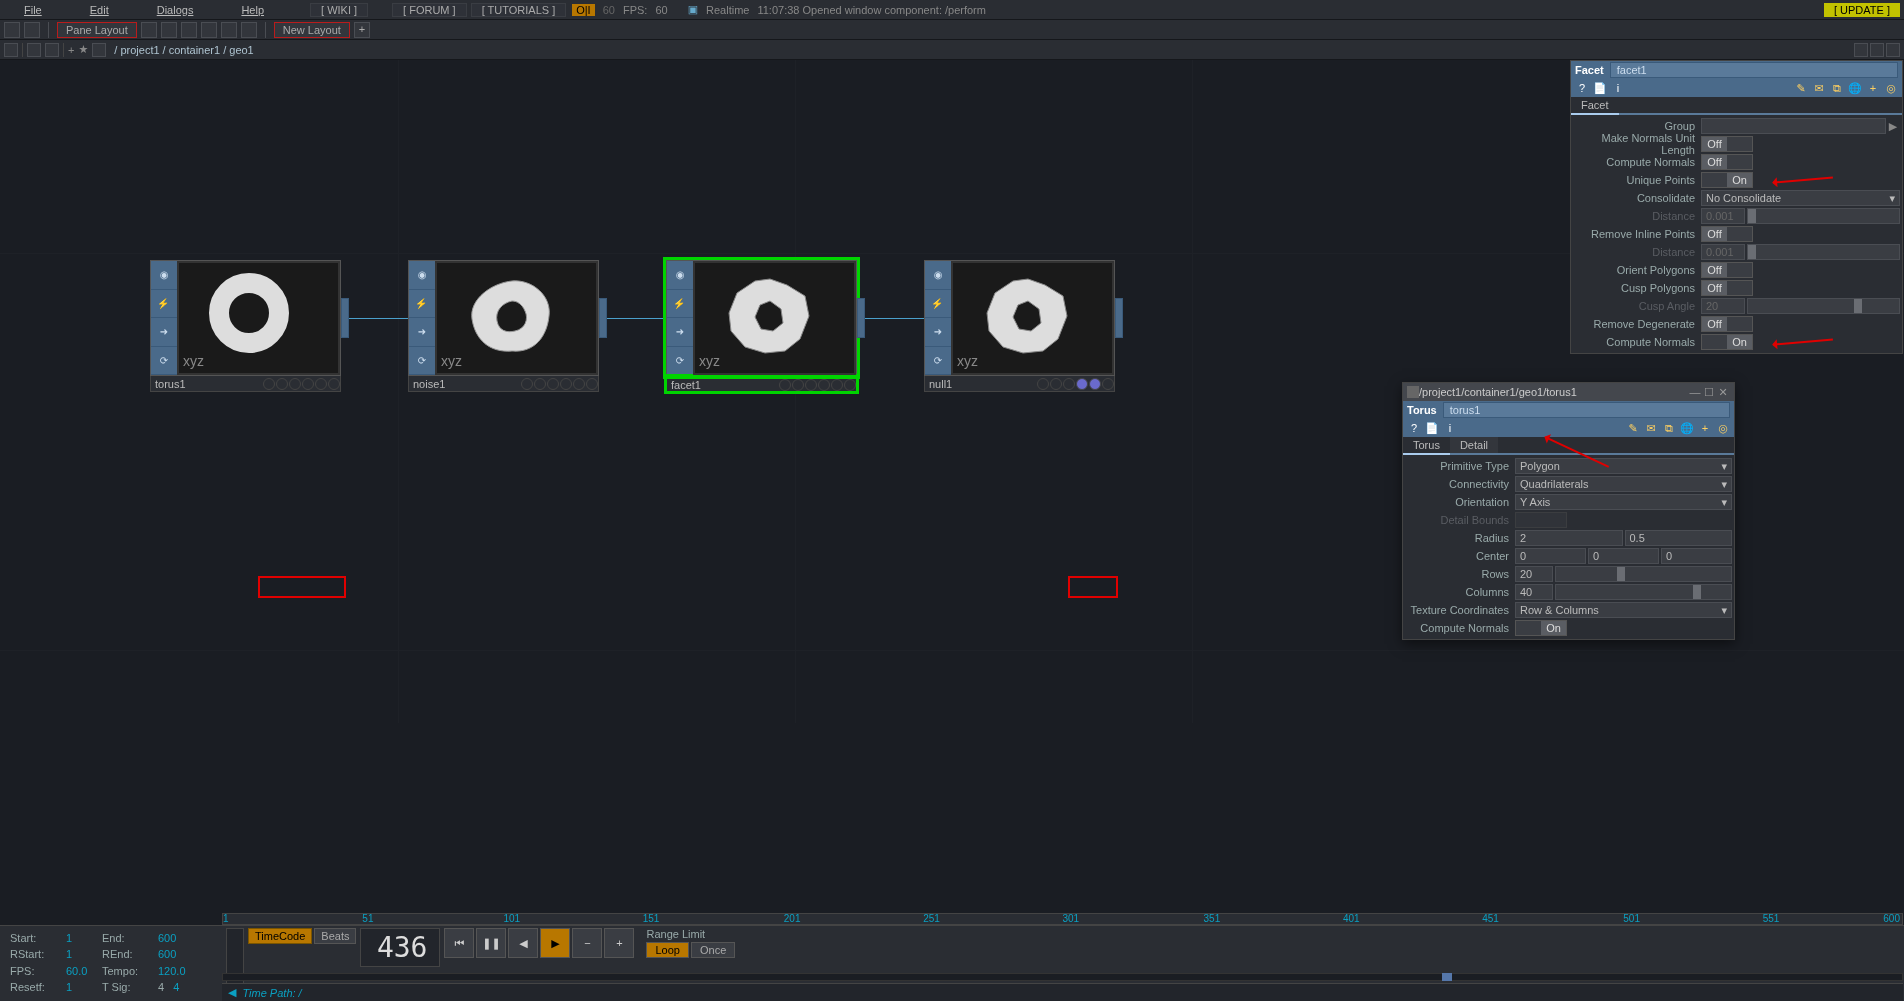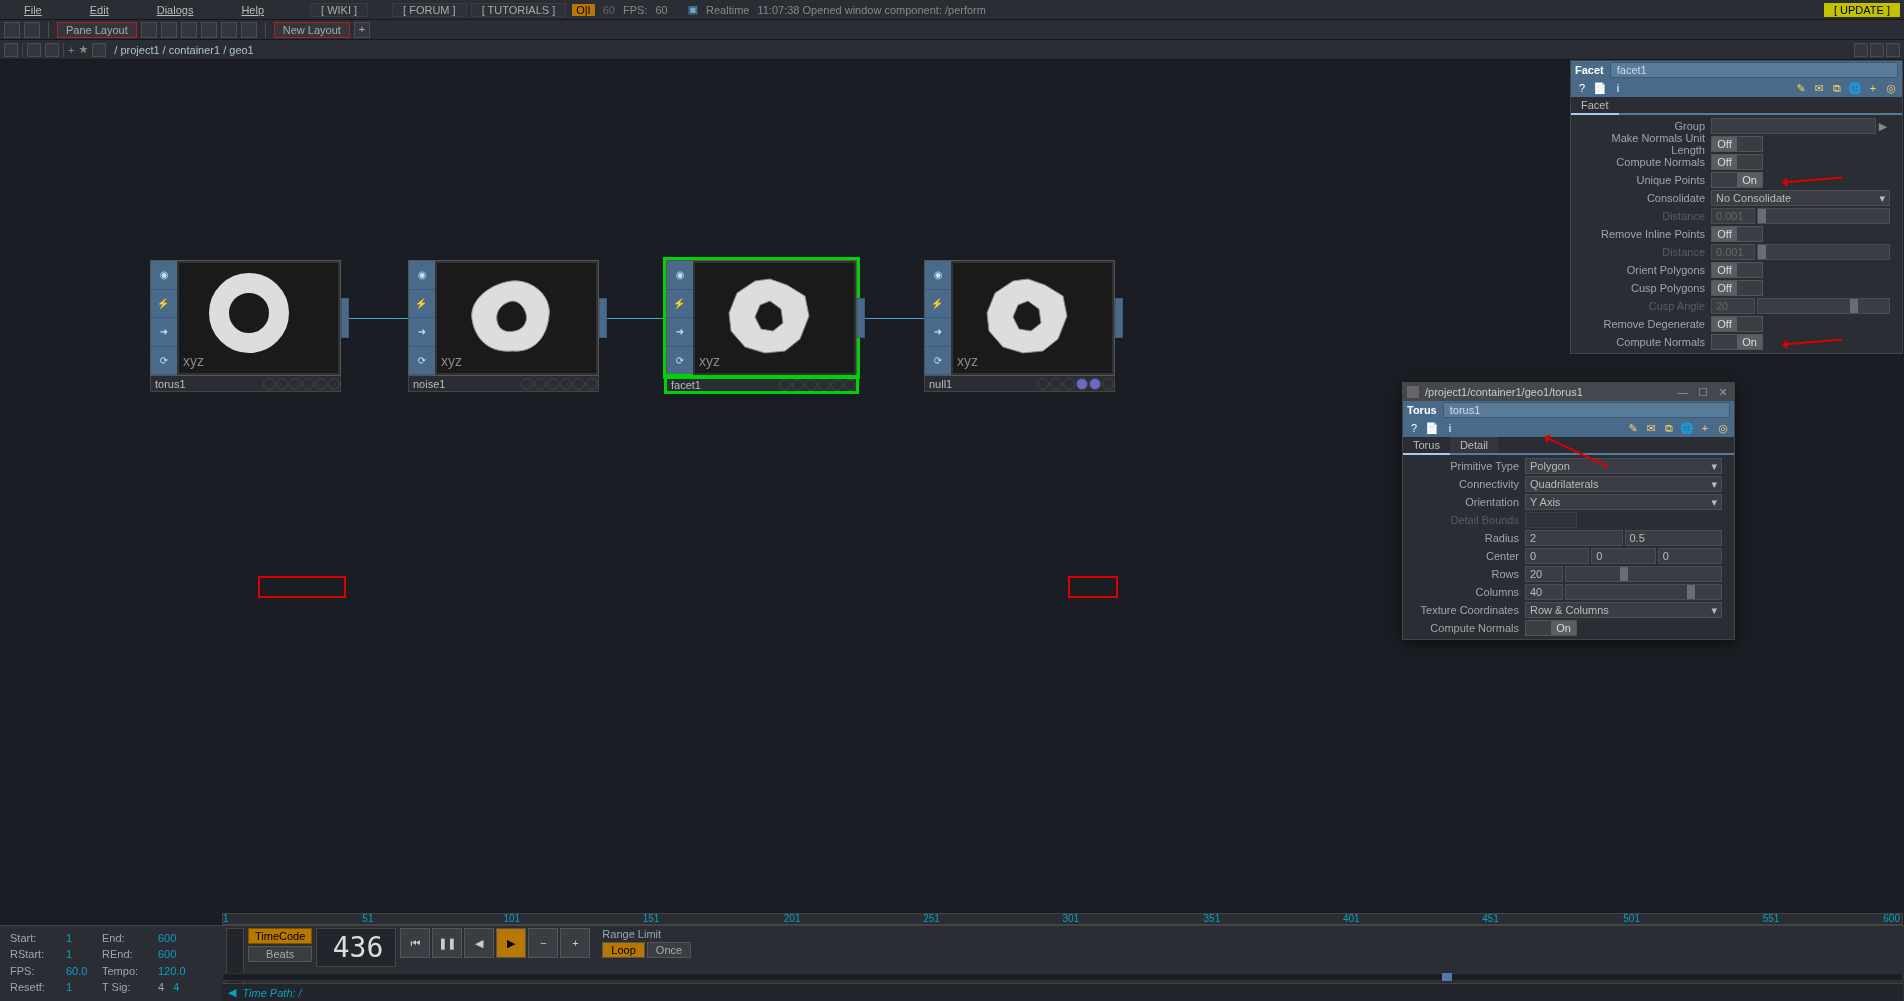--- a/index.html
+++ b/index.html
@@ -44,54 +44,54 @@
 .param-pane { position: absolute; right: 1px; top: 60px; width: 333px; background: #2a2d33; border: 1px solid #444; }
 .param-header { height: 18px; background: #4a6a8a; display: flex; align-items: center; padding: 0 4px; gap: 6px; }
 .param-header .type { color: #fff; font-weight: bold; }
 .param-header .name { background: #5a7a9a; color: #cde; padding: 1px 6px; flex: 1; border: 1px solid #3a5a7a; }
 .param-icons { height: 18px; background: #4a6a8a; display: flex; align-items: center; padding: 0 4px; gap: 4px; }
 .param-icons .spacer { flex: 1; }
 .param-icons .pi { width: 14px; height: 14px; color: #ffd060; display: flex; align-items: center; justify-content: center; }
 .param-tabs { height: 18px; background: #2a2d33; display: flex; border-bottom: 2px solid #5a7a9a; }
 .param-tabs .tab { padding: 2px 10px; background: #33363c; color: #bbb; }
 .param-tabs .tab.active { background: #2a2d33; border-bottom: 2px solid #aaccee; margin-bottom: -2px; }
-.param-body { padding: 2px 12px; }
+.param-body { padding: 2px 2px; }
 .param-row { display: flex; align-items: center; height: 18px; margin-bottom: 0px; }
 .param-row .plabel { width: 128px; text-align: right; padding-right: 6px; color: #9aa; }
 .param-row .plabel.dim { color: #5a5d63; }
 .param-row .pfield { flex: 1; height: 16px; background: #3a3d43; border: 1px solid #4a4d53; color: #bbb; padding-left: 4px; display: flex; align-items: center; }
 .param-row .ptoggle { width: 52px; height: 16px; background: #3a3d43; border: 1px solid #555; display: flex; }
 .param-row .ptoggle .half { flex: 1; display: flex; align-items: center; justify-content: center; color: #888; }
 .param-row .ptoggle .half.on { background: #5a5d63; color: #ddd; }
 .param-row .pslider { flex: 1; height: 16px; background: #3a3d43; border: 1px solid #4a4d53; position: relative; margin-left: 2px; }
 .param-row .pslider .knob { position: absolute; width: 8px; height: 14px; background: #6a6d73; top: 0; }
 .param-row .pdrop { flex: 1; height: 16px; background: #3a3d43; border: 1px solid #4a4d53; color: #bbb; padding: 0 4px; display: flex; align-items: center; justify-content: space-between; }
 .param-row .arrow-r { width: 14px; text-align: center; color: #888; }
 .param-row .multi { display: flex; flex: 1; gap: 2px; }
 .param-row .multi .pfield { flex: 1; }
 .red-arrow { position: absolute; width: 60px; height: 2px; background: #e00000; }
 .red-arrow::before { content:''; position: absolute; left: -6px; top: -4px; border: 5px solid transparent; border-right-color: #e00000; }
 
 .floating-win { position: absolute; right: 169px; top: 382px; width: 333px; background: #2a2d33; border: 1px solid #444; box-shadow: 0 4px 12px rgba(0,0,0,0.5); }
-.win-titlebar { height: 18px; background: #44474d; display: flex; align-items: center; padding: 0 4px; gap: 6px; }
+.win-titlebar { height: 18px; background: #44474d; display: flex; align-items: center; padding: 0 4px; gap: 0; }
 .win-titlebar .winicon { width: 12px; height: 12px; background: #666; }
 .win-titlebar .title { flex: 1; color: #ccc; }
 .win-titlebar .winctl { width: 14px; color: #999; text-align: center; }
 
 .timeline { position: absolute; left: 0; right: 0; bottom: 0; height: 76px; background: #2a2d33; border-top: 1px solid #444; display: flex; }
 .ruler { position: absolute; left: 222px; right: 1px; bottom: 76px; height: 12px; background: #2a2d33; border: 1px solid #444; }
 .ruler .tick { position: absolute; color: #0aa0c2; font-size: 10px; top: -1px; }
 .tl-left { width: 222px; padding: 6px 10px; display: grid; grid-template-columns: 50px 30px 50px 40px; gap: 2px 6px; color: #0aa0c2; font-size: 10px; }
 .tl-left span:nth-child(4n+3){ color:#9aa; }
 .tl-left span:nth-child(4n+1){ color:#9aa; }
 .tl-mid { flex: 1; display: flex; align-items: flex-start; padding: 2px 4px; gap: 4px; }
 .tl-playbar { position: absolute; left: 222px; right: 1px; bottom: 20px; height: 8px; background: #1a1d23; border: 1px solid #333; }
 .tl-playhead { position: absolute; width: 10px; height: 8px; background: #5577aa; top: -1px; }
 .tl-scrub { width: 18px; height: 56px; background: #22252b; border: 1px solid #444; }
-.tc-group { display: flex; flex-direction: column; gap: 2px; }
+.tc-group { display: flex; flex-direction: row; gap: 2px; }
 .tc-btn { background: #b87700; color: #000; padding: 1px 6px; text-align: center; border: 1px solid #7a5500; }
 .tc-btn.grey { background: #3a3d43; color: #aaa; border-color: #555; }
 .bigtime { font-family: monospace; font-size: 28px; color: #ddd; background: #22252b; padding: 2px 12px; border: 1px solid #444; }
 .transport { display: flex; gap: 2px; }
 .transport .tbtn { width: 30px; height: 30px; background: #3a3d43; border: 1px solid #555; display: flex; align-items: center; justify-content: center; color: #ccc; }
 .transport .tbtn.play { background: #b87700; color: #000; }
 .tl-right { display: flex; flex-direction: column; gap: 2px; margin-left: 8px; }
 .tl-right .lbl { color: #9aa; }
 .tl-right .row2 { display: flex; gap: 2px; }
 .tl-right .chip { background: #3a3d43; padding: 1px 8px; border: 1px solid #555; color: #aaa; }

